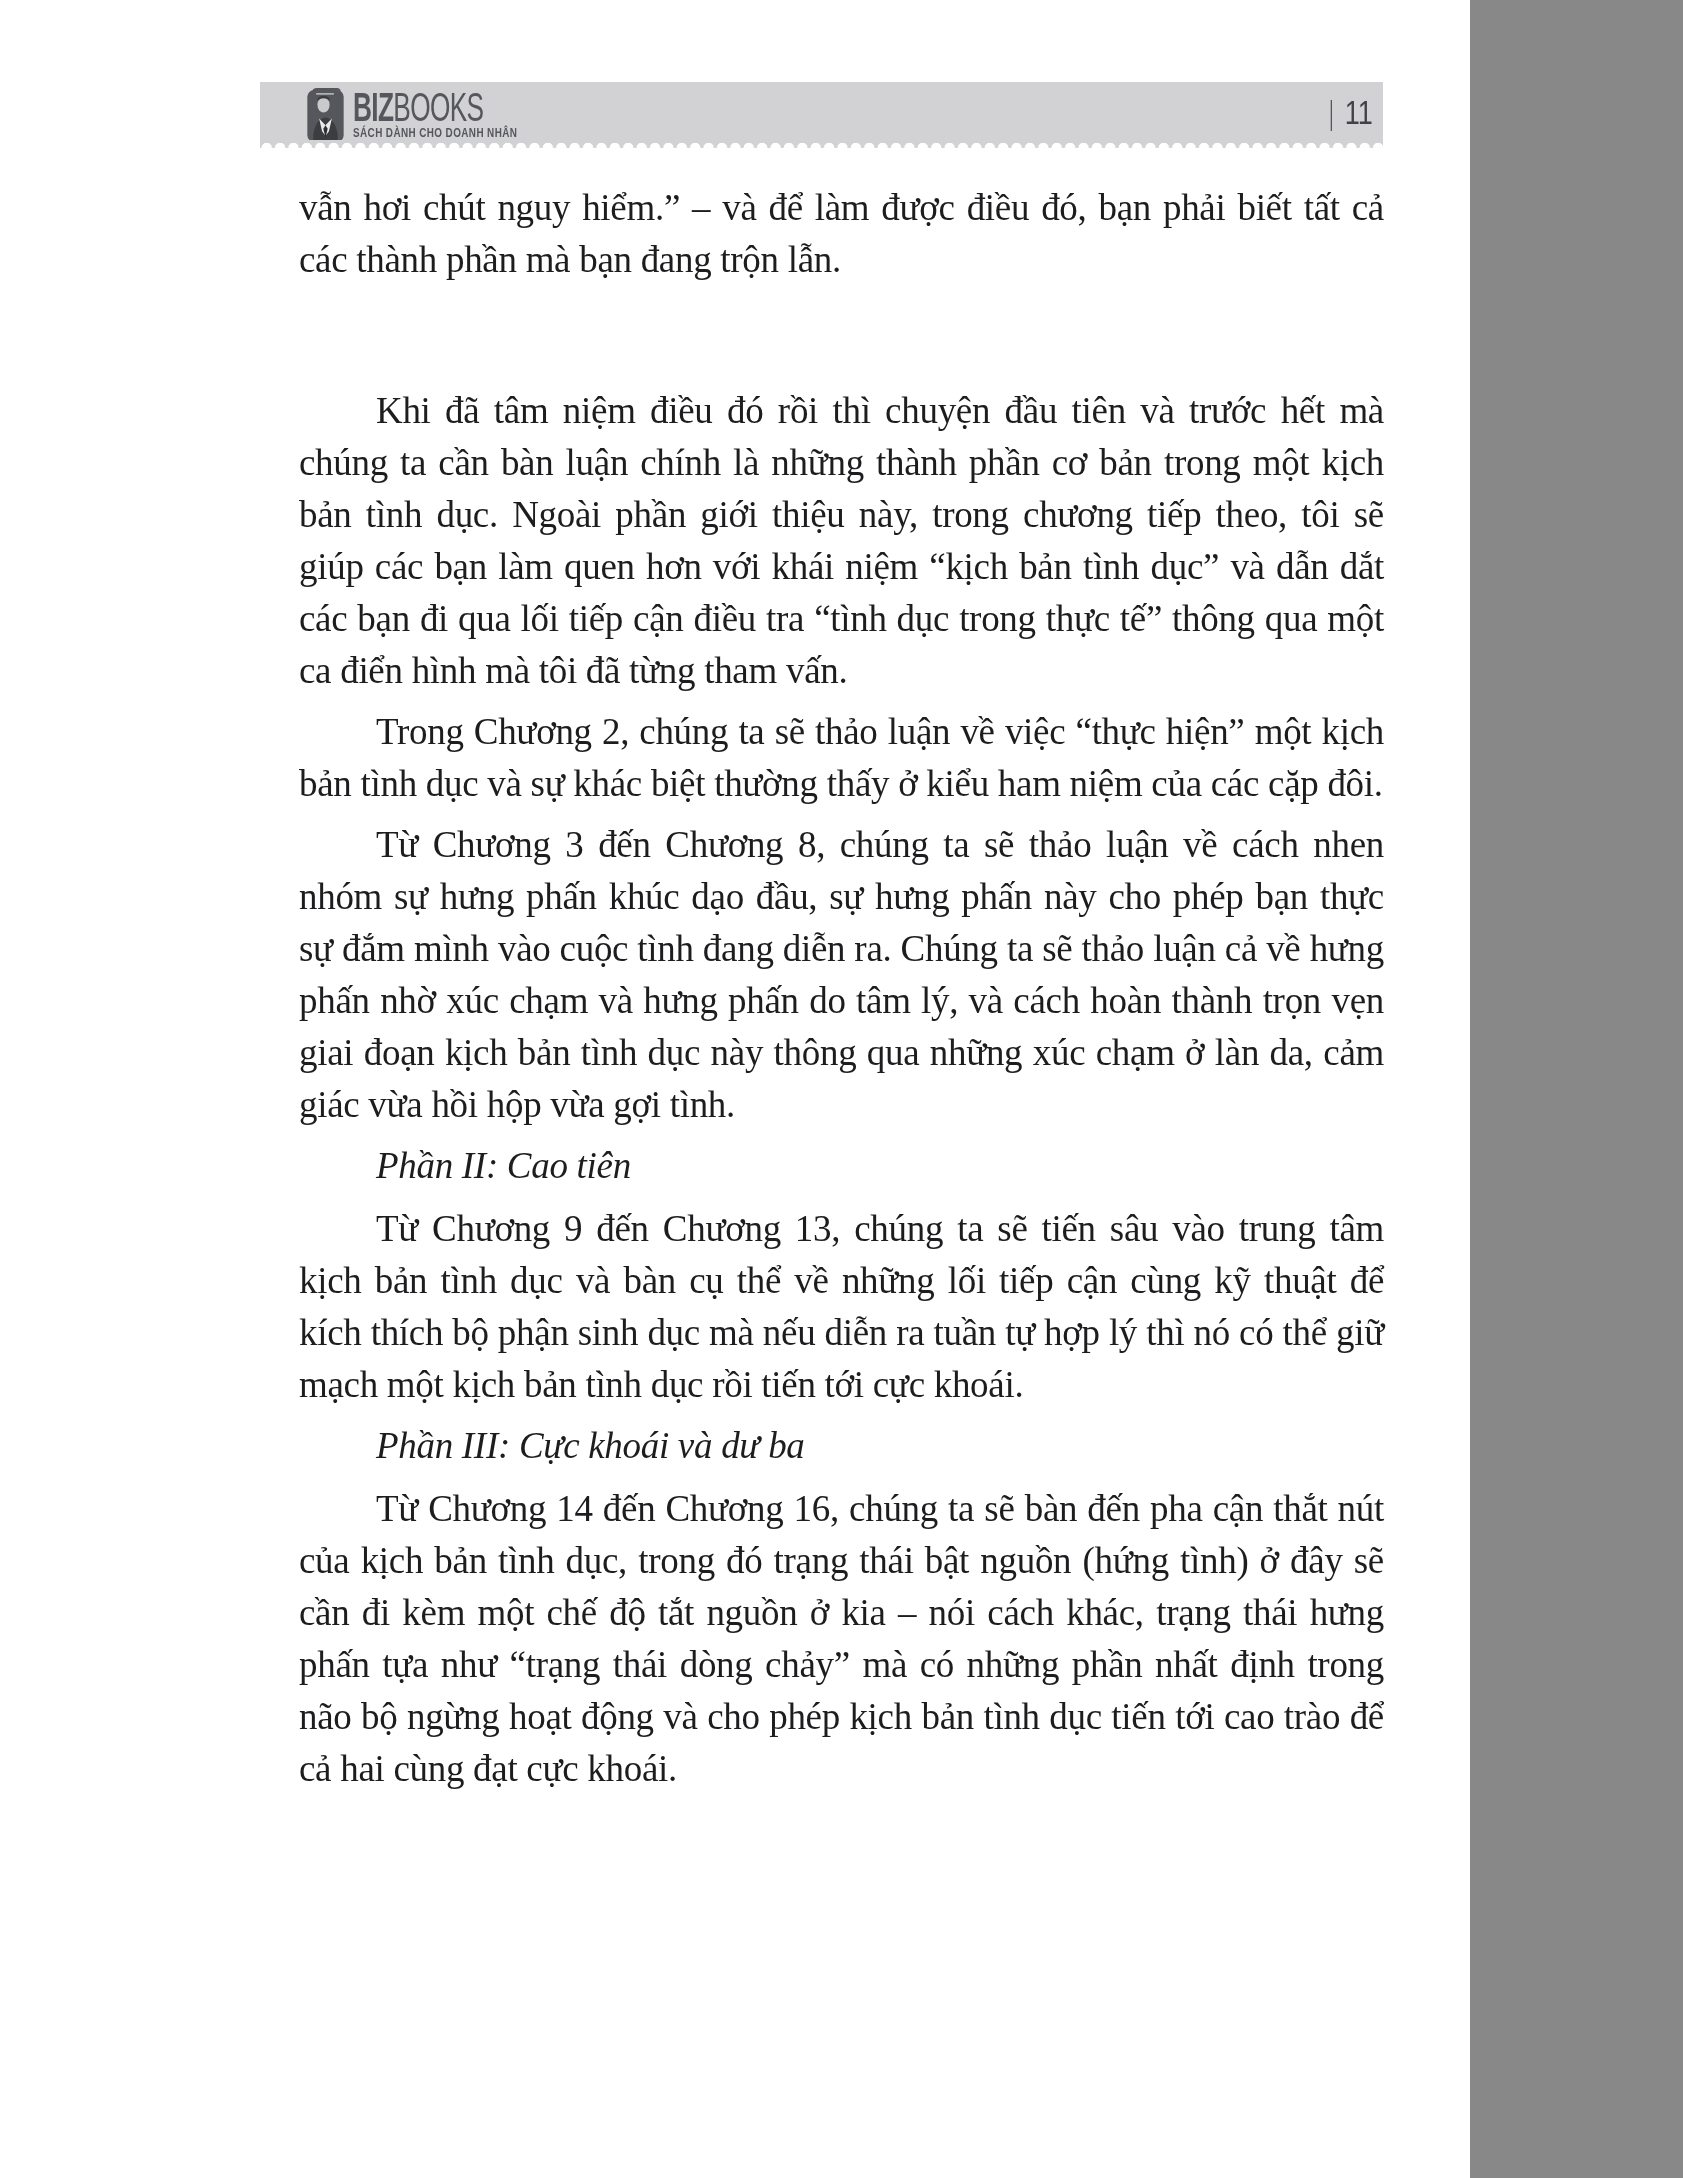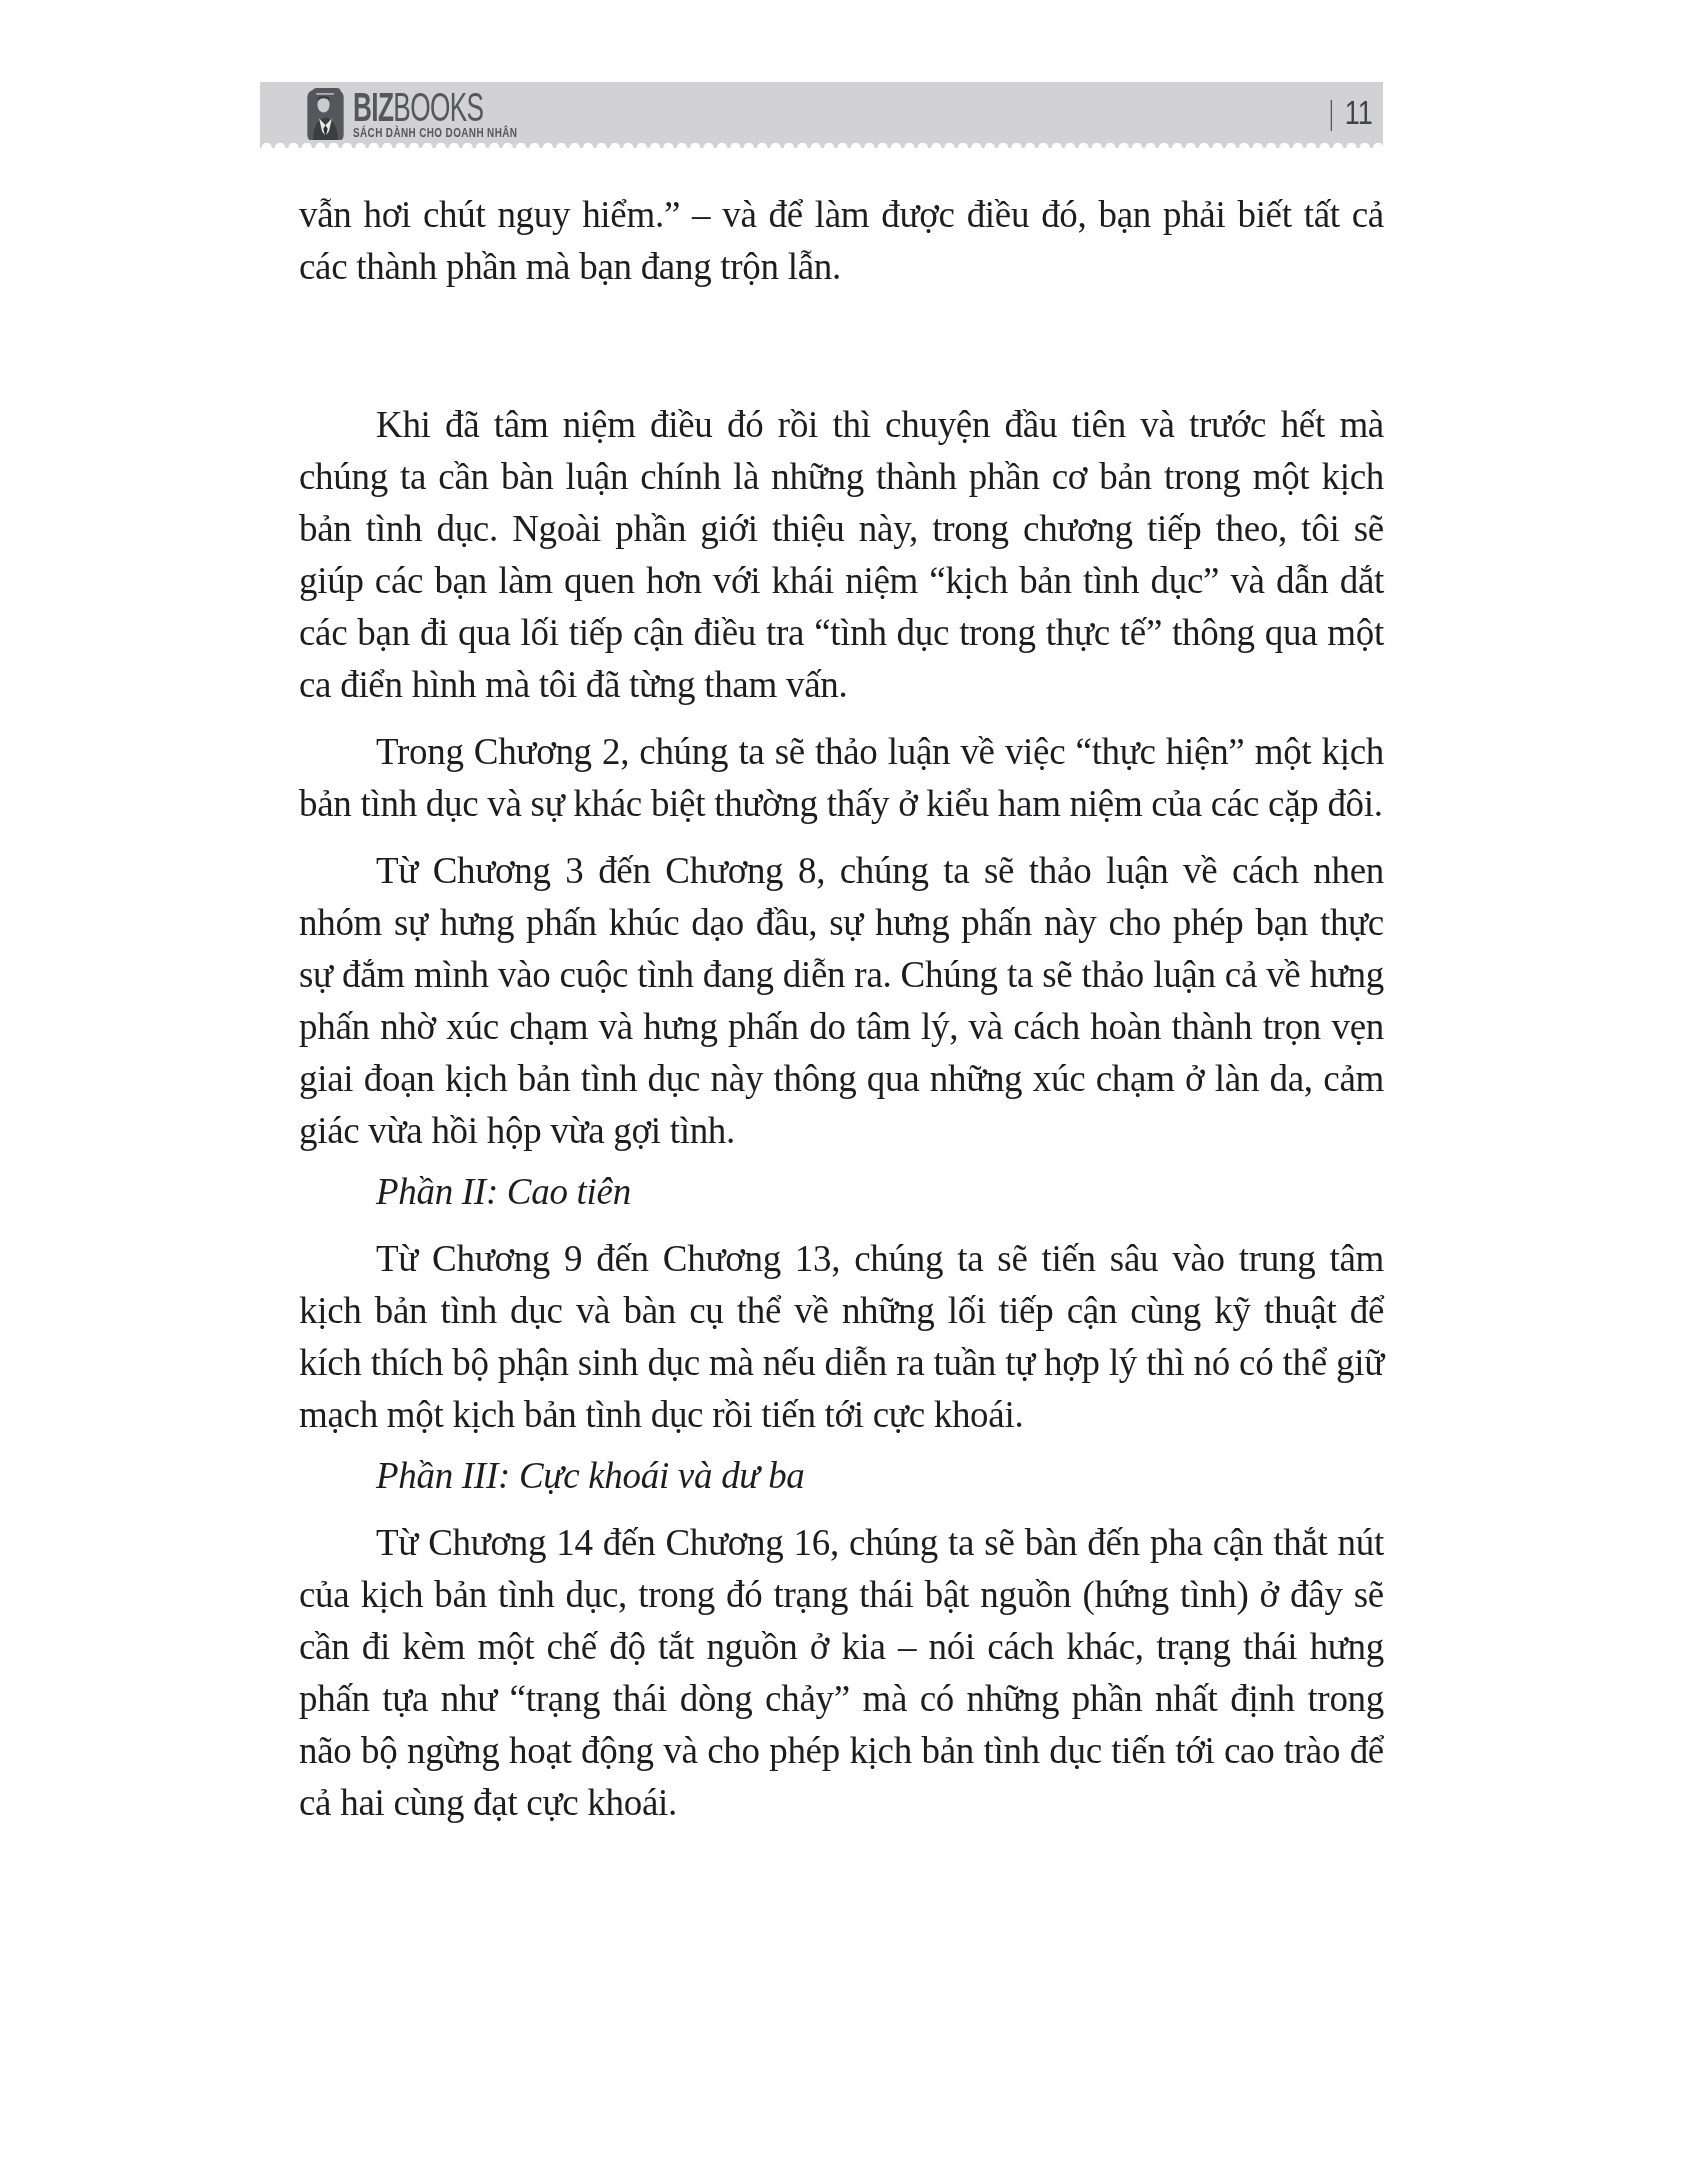--- a/index.html
+++ b/index.html
@@ -5,21 +5,21 @@
   :root{
     --header-bar:#d2d2d4;
     --brand:#55575c;
     --page-number:#404247;
     --body-text:#1d1d1f;
   }
   html,body{margin:0;padding:0;}
   body{background:#888;}
   .page{
     position:relative;
-    width:1683px;height:2178px;
+    width:1470px;height:2178px;
     background:#ffffff;
     overflow:hidden;
     font-family:"Liberation Serif", serif;
   }
 
   
   .header-bar{
     position:absolute;left:260px;top:82px;
     width:1123px;height:58px;
     background:var(--header-bar);
@@ -66,21 +66,21 @@
 
   
   .content{
     position:absolute;left:299px;top:174px;
     width:1085px;
     font-size:37px;line-height:52px;
     letter-spacing:-0.3px;
     color:var(--body-text);
     text-align:justify;
   }
-  .content p{margin:15px 0 9px 0;}
+  .content p{margin:8px 0 9px 0;}
   .para{text-indent:77px;}
   .para.no-indent{text-indent:0;}
   .heading{
     font-style:italic;
     margin:3px 0 11px 77px !important;
     text-align:left;
   }
   .section-break{height:82px;}
 </style>
 </head>

